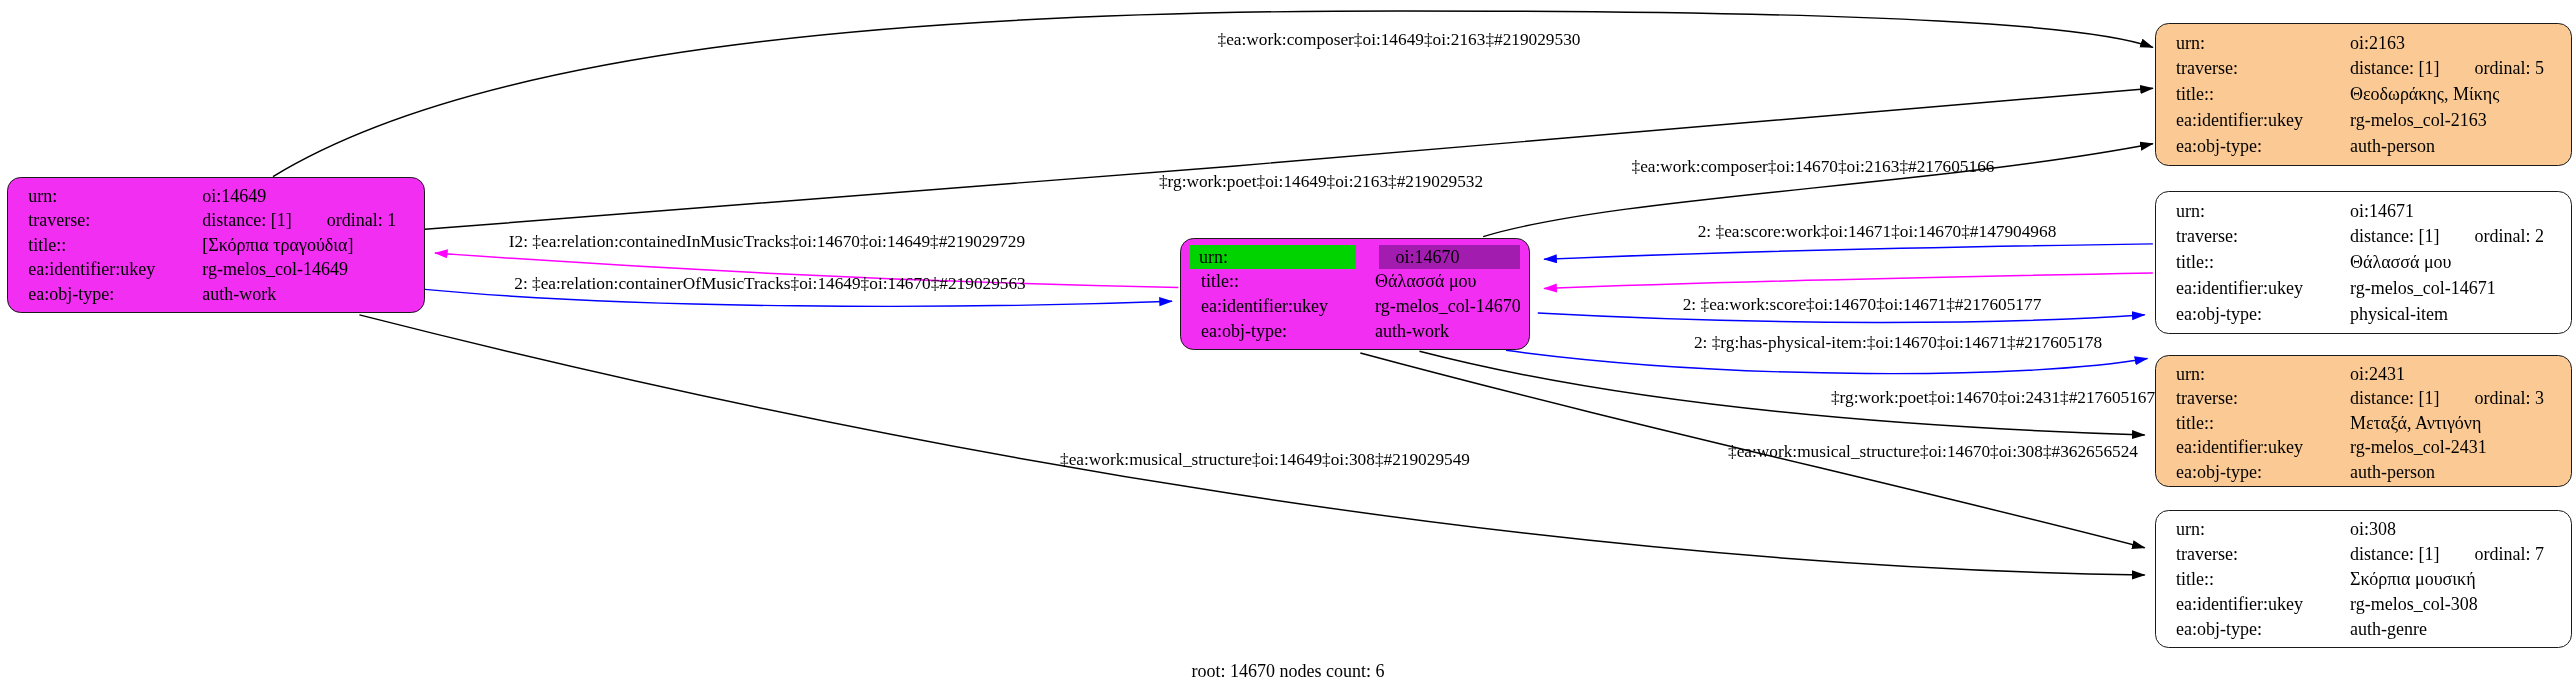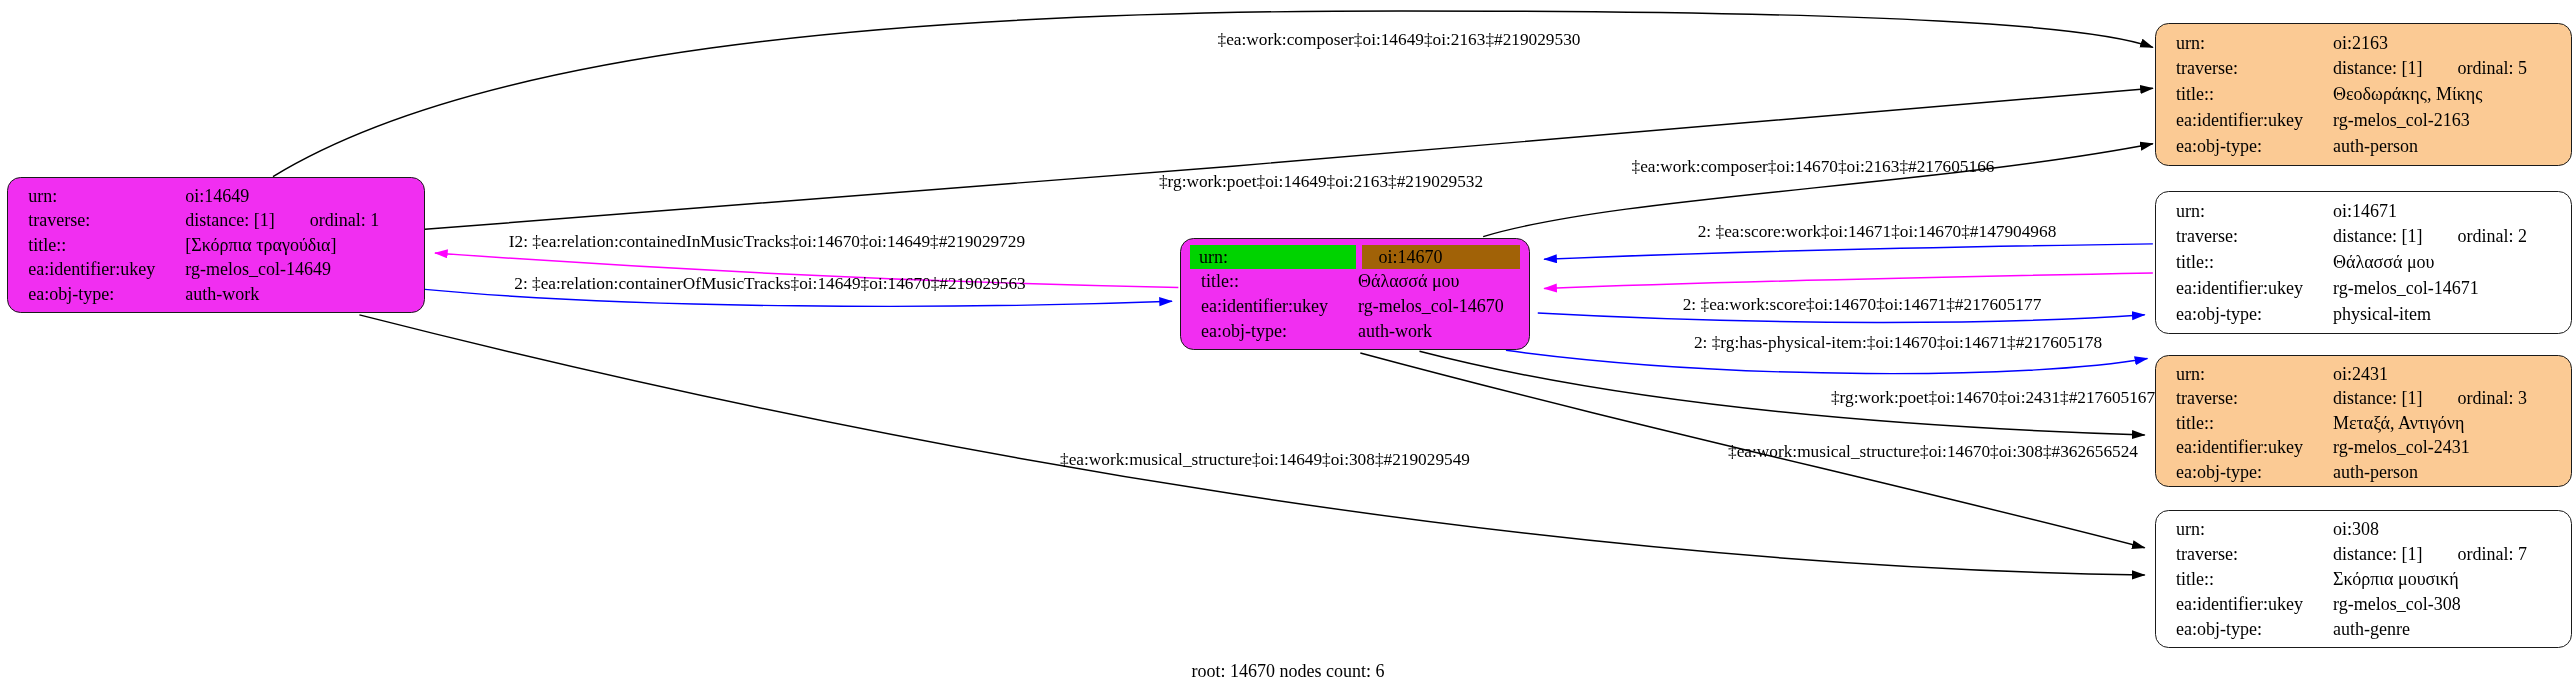--- a/index.html
+++ b/index.html
@@ -10,26 +10,26 @@
   svg.edge-layer { position:absolute; left:0; top:0; width:2576px; height:687px; }
   .node {
     position:absolute; box-sizing:border-box;
     border:1.5px solid #1a1a1a; border-radius:13.6px;
     display:flex; flex-direction:column; justify-content:space-evenly;
     font-size:18px; color:#000; padding:5.5px 9px;
   }
   .node.work   { background:#f12ef1; }
   .node.person { background:#fbca94; }
   .node.plain  { background:#ffffff; }
-  .row { display:flex; align-items:center; line-height:24.6px; white-space:nowrap; }
+  .row { display:flex; align-items:center; line-height:24.6px; white-space:nowrap;gap:17px; }
   .row .k { width:157px; flex:none; padding-left:11px; }
   .row .vwrap { flex:1; display:flex; }
   .row .extra { margin-left:35px; }
   .node.root .row.hl .k    { background:#00d300; margin-right:5.5px; padding-left:9px; }
-  .node.root .row.hl .vwrap{ background:#a16207; padding-left:17px; }
+  .node.root .row.hl .vwrap{ background:#a21caf; padding-left:17px; }
   .edge-label {
     position:absolute; transform:translateX(-50%);
     font-size:17.3px; color:#000; white-space:nowrap;
   }
   .caption {
     position:absolute; left:1288px; top:661px; transform:translateX(-50%);
     font-size:18px; color:#000; white-space:nowrap;
   }
 </style>
 </head>

